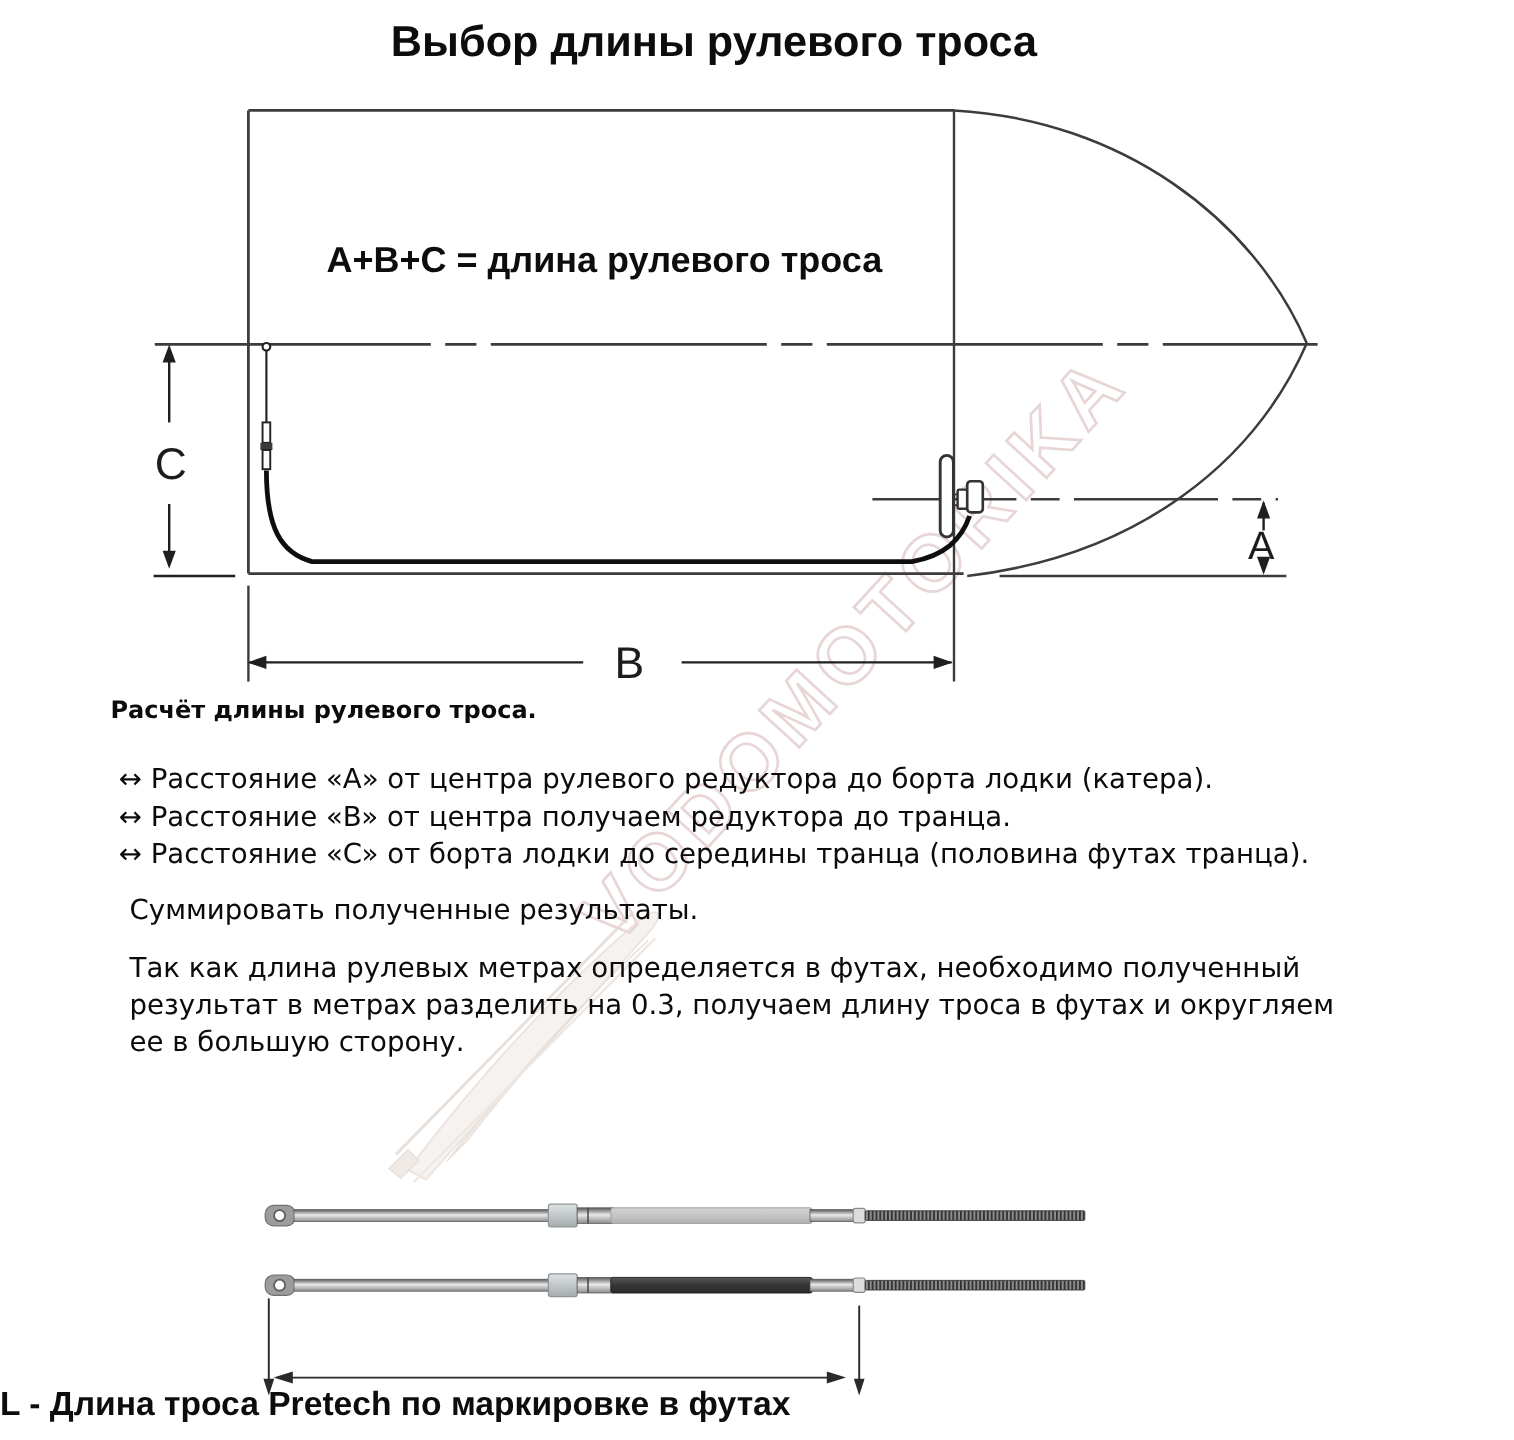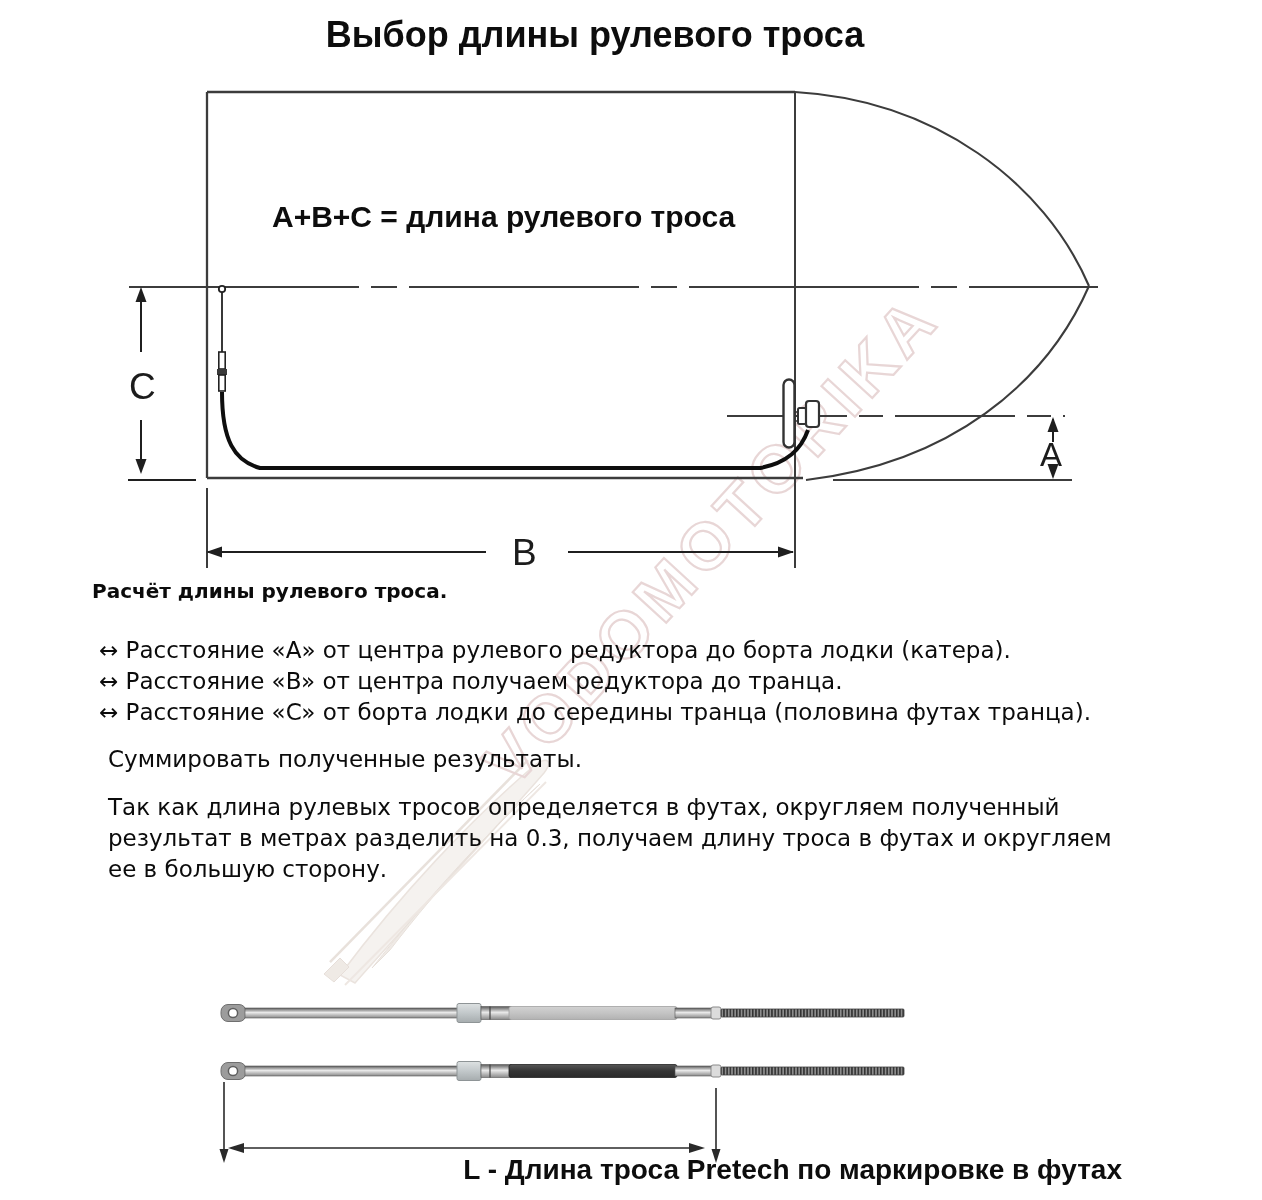--- a/index.html
+++ b/index.html
@@ -8,21 +8,21 @@
   .layer{position:absolute;left:0;top:0;}
   .title{position:absolute;left:0;top:14px;width:1190px;text-align:center;
          font-family:"Liberation Sans",sans-serif;font-weight:bold;font-size:36px;color:#0d0d0d;}
   .textblock{position:absolute;left:92px;top:576px;width:1062px;
              font-size:23px;line-height:31px;color:#0b0b0b;}
   .textblock h2{font-size:20px;line-height:31px;font-weight:bold;margin:0 0 28px 0;}
   .textblock p{margin:16px;}
   .p-intro{margin:0 0 28px 0 !important;}
   .bullets{padding-left:7px;}
   .para2{margin-top:17px !important;}
-  .caption{position:absolute;left:0;top:1154px;width:1122px;text-align:right;
+  .caption{position:absolute;left:0;top:1154px;width:1122px;text-align:left;
            font-family:"Liberation Sans",sans-serif;font-weight:bold;font-size:28px;color:#0d0d0d;}
   svg text.dim{font-family:"Liberation Sans",sans-serif;fill:#1c1c1c;}
   svg text.formula{font-family:"Liberation Sans",sans-serif;font-weight:bold;fill:#0d0d0d;}
   svg text.wm{font-family:"Liberation Sans",sans-serif;font-weight:bold;}
 </style>
 </head>
 <body>
 
 <div class="page">
 
@@ -162,18 +162,18 @@
   <div class="title">Выбор длины рулевого троса</div>
 
   <div class="textblock">
     <h2>Расчёт длины рулевого троса.</h2>
     <div class="bullets">
       <div>↔ Расстояние «А» от центра рулевого редуктора до борта лодки (катера).</div>
       <div>↔ Расстояние «B» от центра получаем редуктора до транца.</div>
       <div>↔ Расстояние «C» от борта лодки до середины транца (половина футах транца).</div>
     </div>
     <p>Суммировать полученные результаты.</p>
-    <p class="para2">Так как длина рулевых тросов определяется в футах, округляем полученный результат в метрах разделить на 0.3, получаем длину троса в футах и округляем ее в большую сторону.</p>
+    <p class="para2">Так как длина рулевых метрах определяется в футах, необходимо полученный результат в метрах разделить на 0.3, получаем длину троса в футах и округляем ее в большую сторону.</p>
   </div>
 
   <div class="caption">L - Длина троса Pretech по маркировке в футах</div>
 
 </div>
 
 </body></html>

